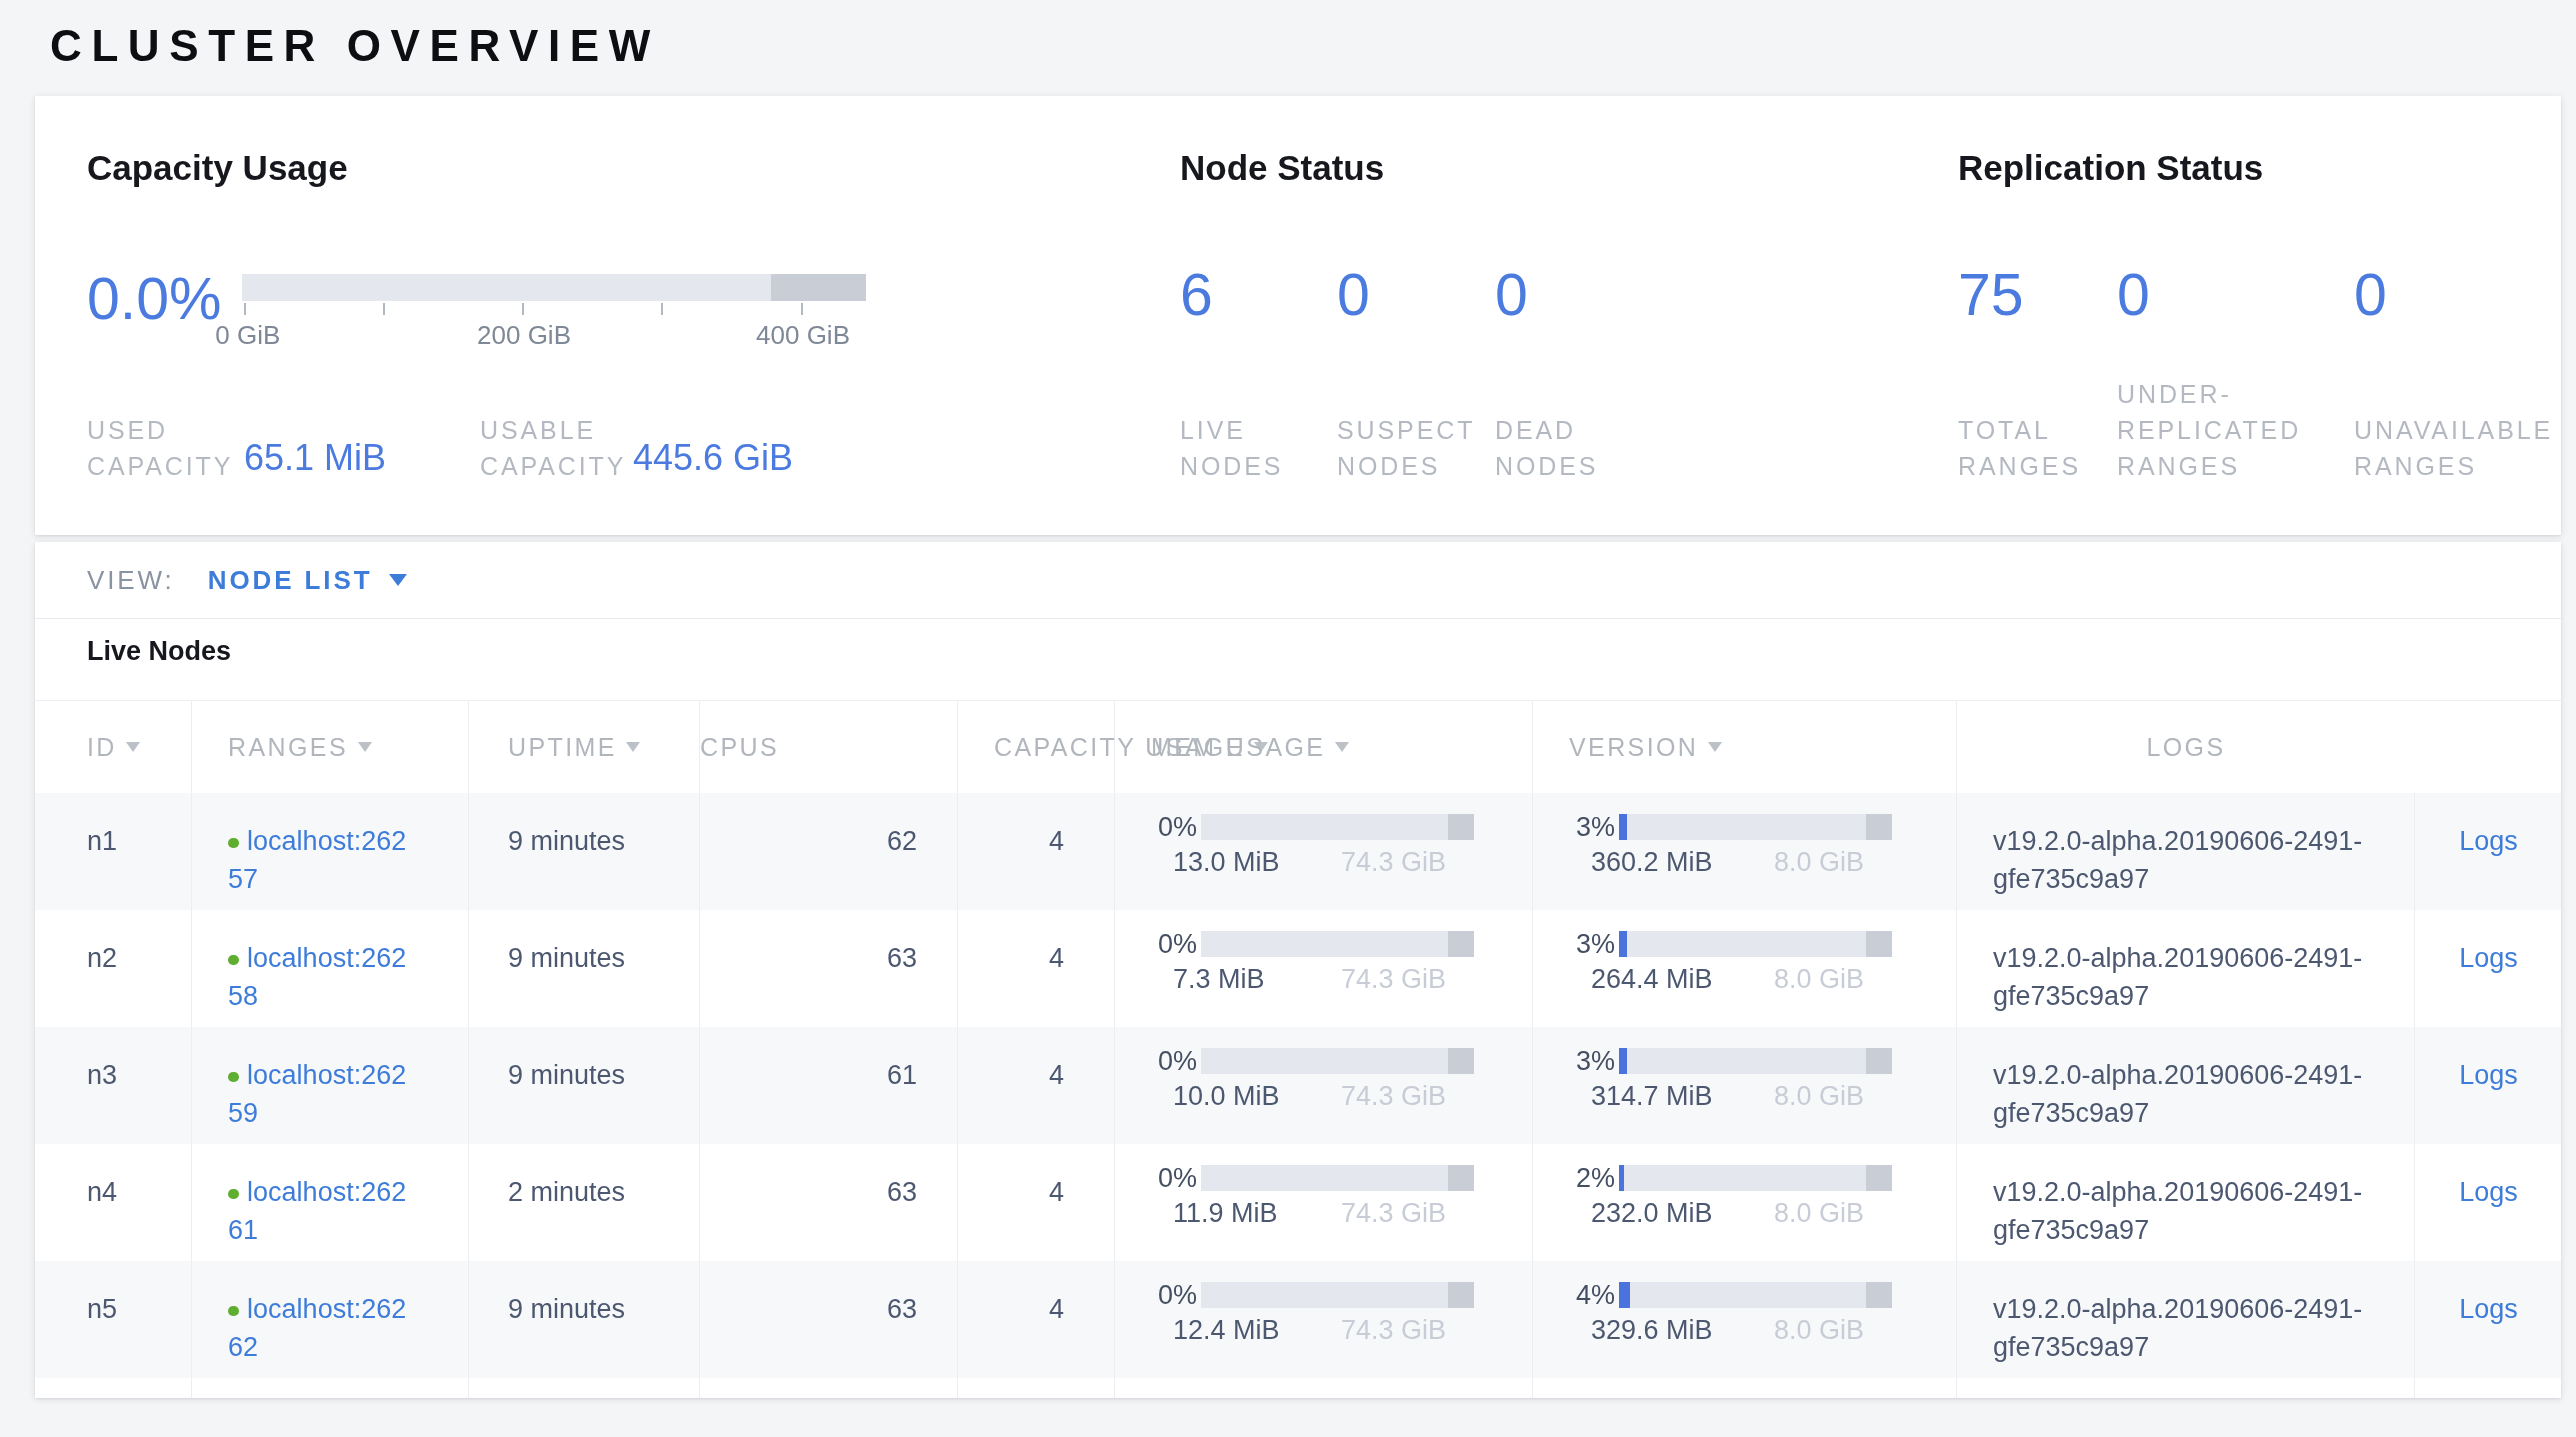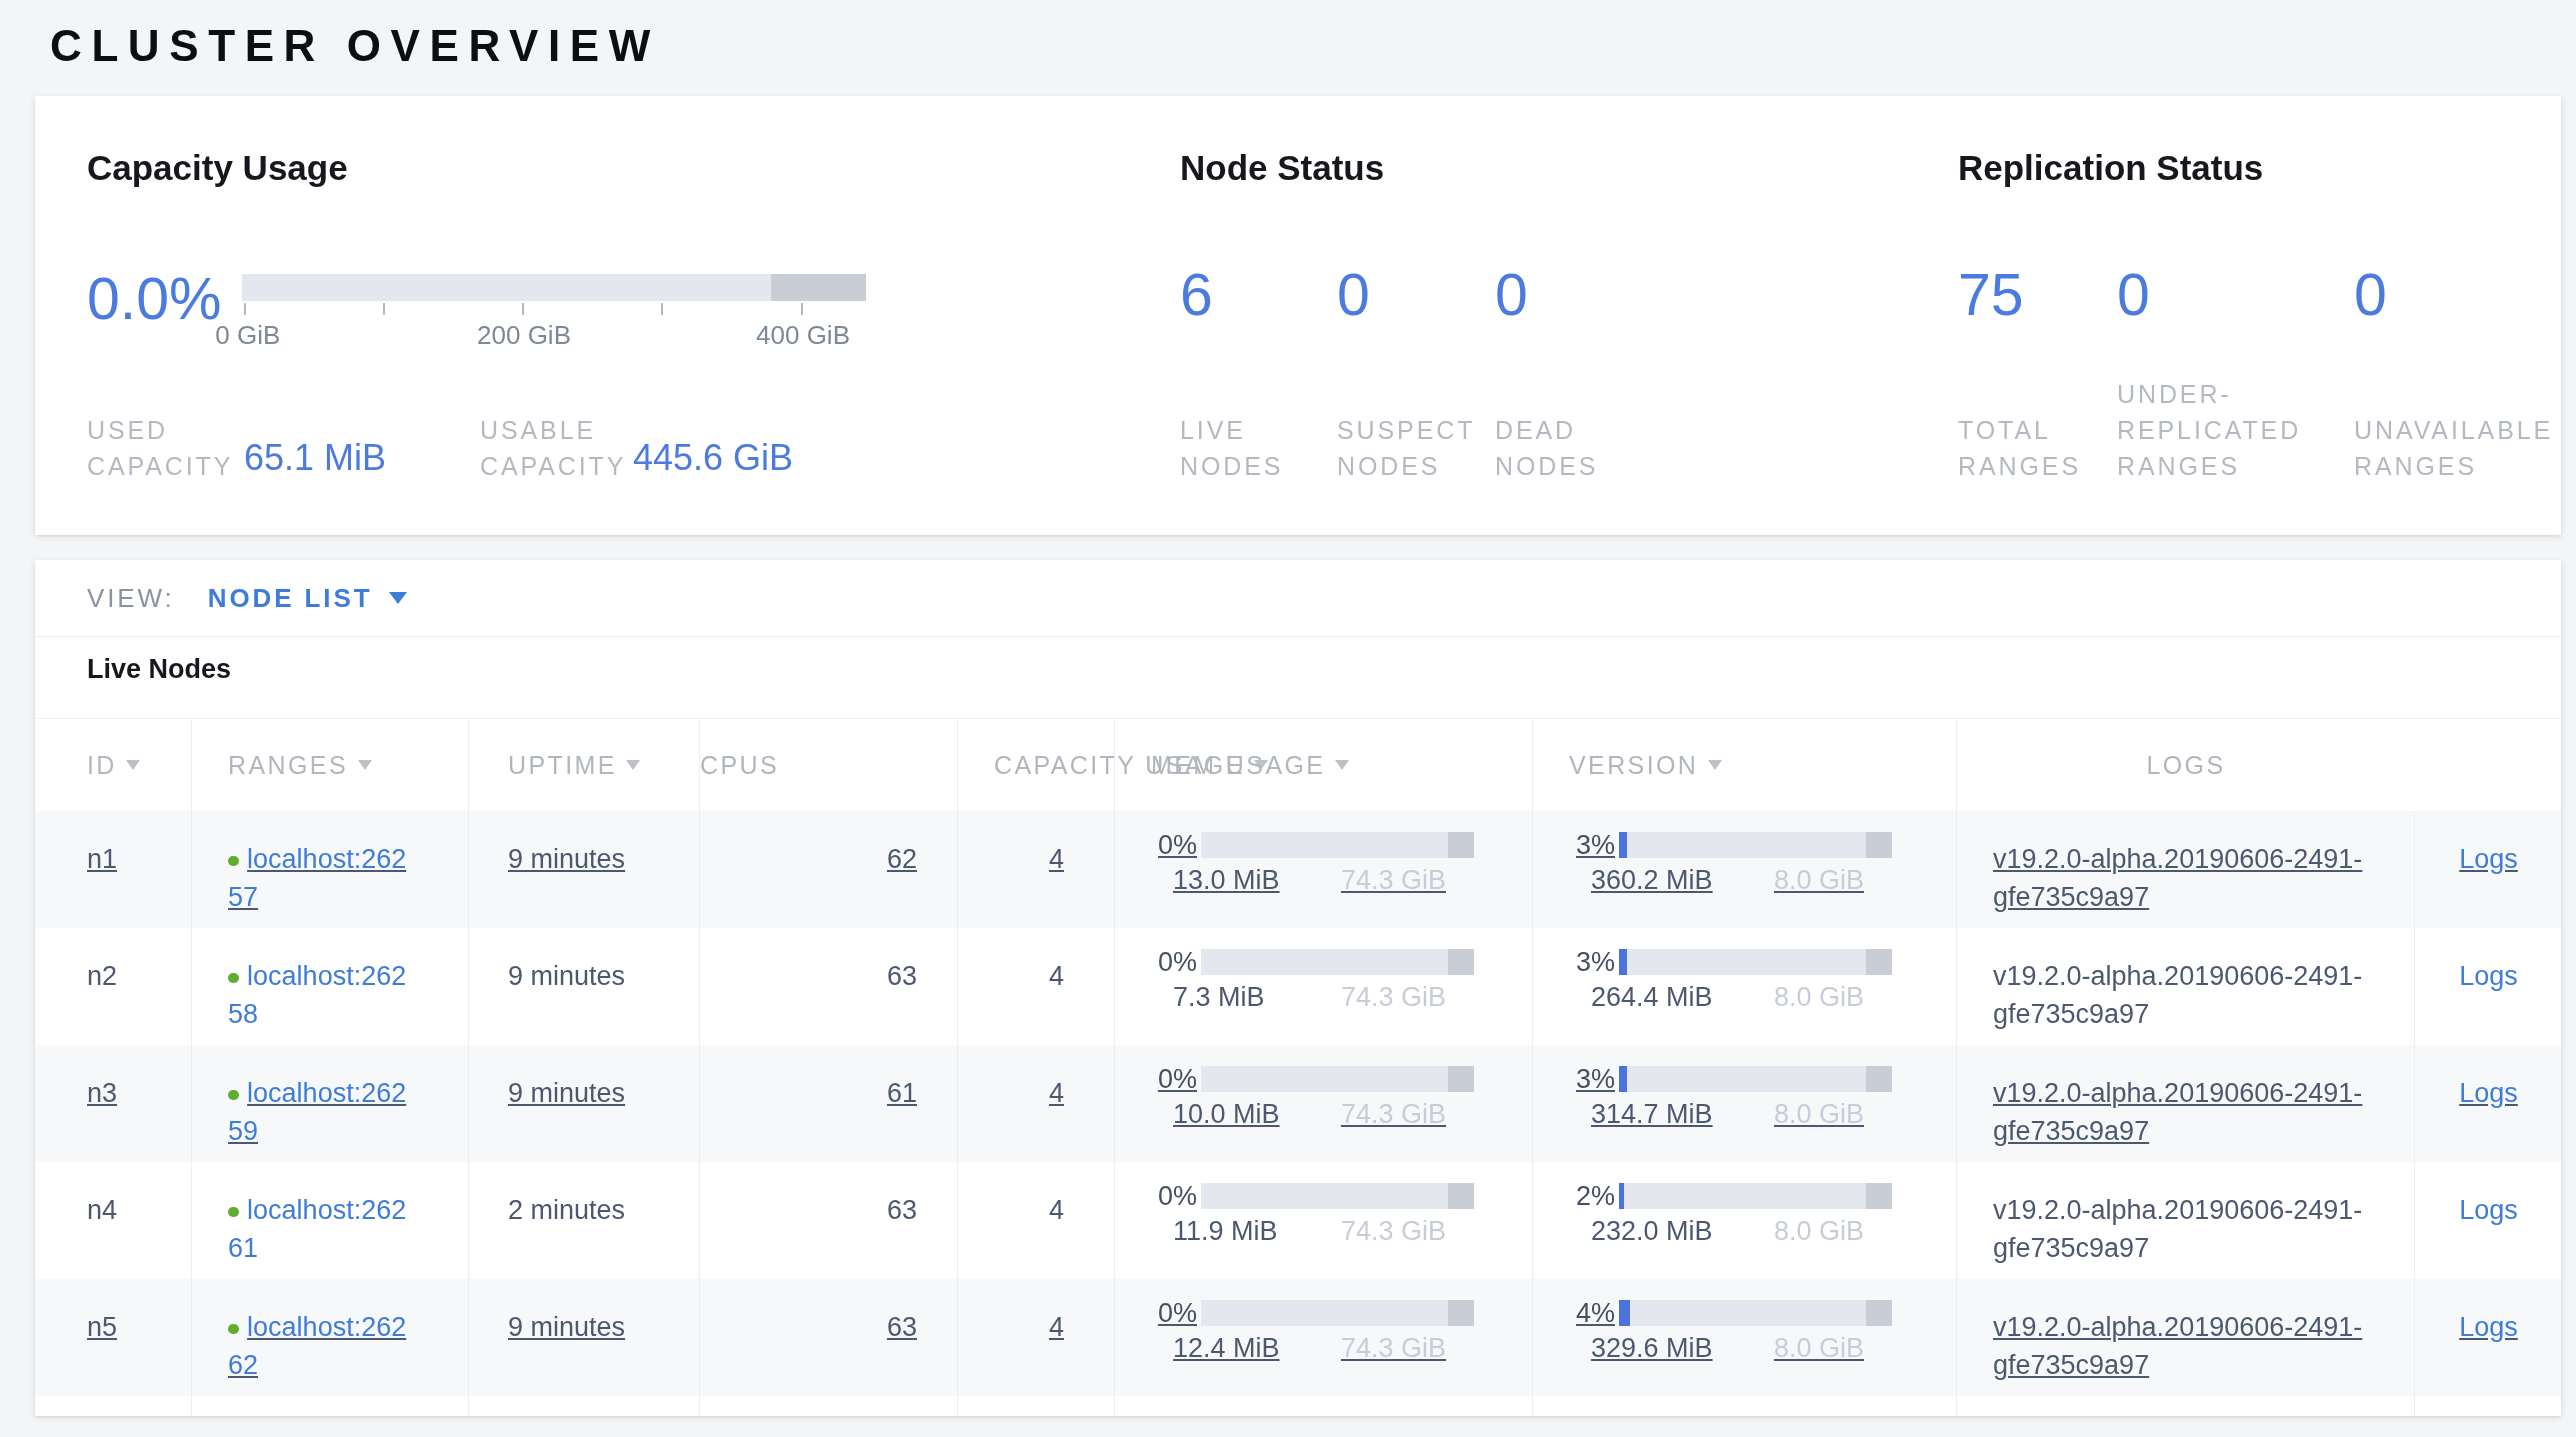--- a/index.html
+++ b/index.html
@@ -16,21 +16,21 @@
   .page-title {
     position:absolute; left:50px; top:21px;
     font-size:44px; font-weight:700; letter-spacing:9.6px; color:#0c0e12;
   }
 
   .card {
     position:absolute; left:35px; width:2526px; background:#fff;
     box-shadow:0 1.9px 6.7px rgba(44,50,66,0.13), 0 1px 1.9px rgba(44,50,66,0.08);
   }
   .card-summary { top:96px; height:439px; }
-  .card-nodes   { top:560px; height:856px; overflow:hidden; }
+  .card-nodes   { top:542px; height:856px; overflow:hidden; }
 
   
   .section-title { position:absolute; top:52px; font-size:35px; font-weight:700; color:#16181d; }
   .t-cap  { left:52px; }
   .t-node { left:1145px; }
   .t-repl { left:1923px; }
 
   .big-pct { position:absolute; left:52px; top:169px; font-size:59px; color:var(--stat_blue); }
 
   .gauge { position:absolute; left:207px; top:178px; width:624px; }
@@ -78,21 +78,21 @@
   .th.c1{padding-left:52px} .th.c2{padding-left:36px} .th.c3{padding-left:39px}
   .th.c4{justify-content:flex-end;padding-right:40px}
   .th.c5{justify-content:flex-start;padding-right:50px}
   .th.c6{padding-left:36px} .th.c7{padding-left:36px} .th.c8{padding-left:36px}
   .th.c9{justify-content:center;border-right:none}
   .sort-arrow { width:0; height:0; border-left:7.7px solid transparent; border-right:7.7px solid transparent;
                 border-top:10.5px solid #bcc0c7; margin-left:9.6px; }
 
   .tbody { position:absolute; top:251px; left:0; width:2526px; }
   .tr { height:117px; background:#fff; }
-  .tr.odd { background:#f7f8f9;text-decoration:underline; }
+  .tr.odd { background:#f7f8f9; }
   .tr.partial { height:20px; }
   .td {
     border-right:1.9px solid #eceef1;
     padding-top:29px; font-size:27px; line-height:38px; color:#4c5770;
   }
   .td.c1{padding-left:52px}
   .td.c2{padding-left:36px; padding-right:21px}
   .td.c3{padding-left:39px}
   .td.c4{text-align:right; padding-right:40px}
   .td.c5{text-align:right; padding-right:50px}

